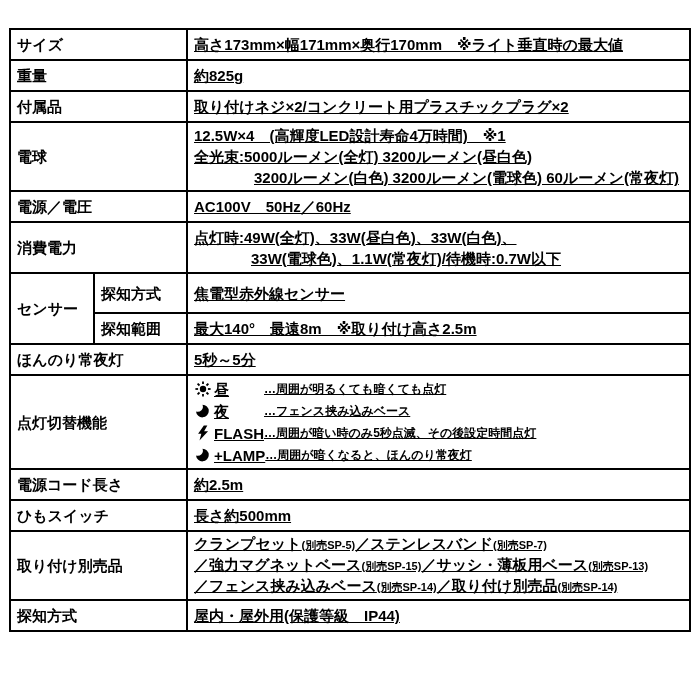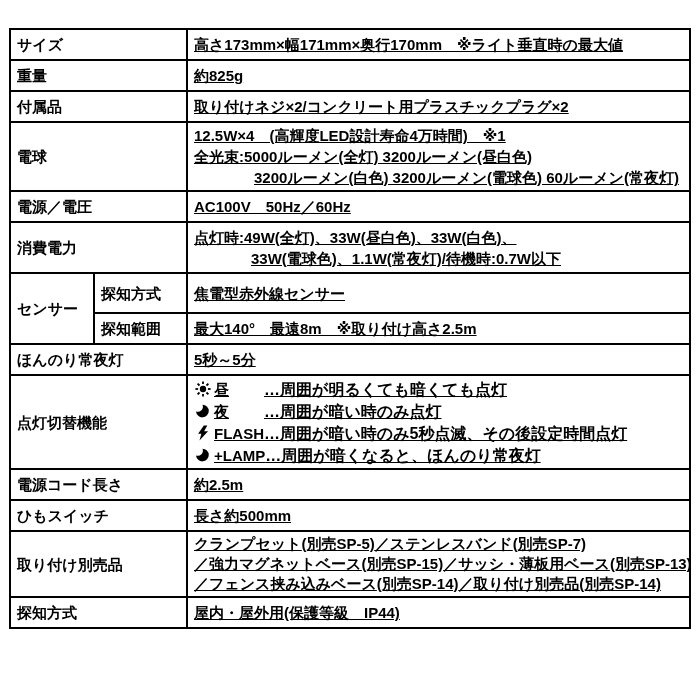--- a/index.html
+++ b/index.html
@@ -60,24 +60,24 @@
   }
   .mode-icon svg { display: block; }
   .mode-icon svg path, .mode-icon svg circle { fill: #000; }
   .mode-icon.moon svg { transform: scaleX(-1); }
   .mode-name {
     display: inline-block;
     min-width: 50px;
     font-size: 15px;
     font-weight: bold;
   }
-  .mode-desc { font-size: 16px; font-weight: bold; }
+  .mode-desc { font-size: 12px; font-weight: bold; }
   
   .mount-line { line-height: 20px; white-space: nowrap; }
-  .mount-line .small { font-size: 15px; font-weight: bold; }
+  .mount-line .small { font-size: 11px; font-weight: bold; }
   
   .footnotes {
     position: absolute;
     left: 4px; top: 617px;
     width: 690px;
     font-size: 13.5px;
     font-weight: bold;
     line-height: 18px;
     padding-left: 28px;
   }
@@ -175,21 +175,21 @@
               <span class="mode-name">昼</span>
               <span class="mode-desc">…周囲が明るくても暗くても点灯</span>
             </div>
             <div class="mode-line">
               <span class="mode-icon moon">
                 <svg width="15" height="16" viewBox="0 0 16 16">
                   <path d="M8 1.2 A6.8 6.8 0 1 0 14.9 8.6 A5.6 5.6 0 0 1 8 1.2 Z"></path>
                 </svg>
               </span>
               <span class="mode-name">夜</span>
-              <span class="mode-desc">…周囲が暗い時のみ点灯</span>
+              <span class="mode-desc">…フェンス挟み込みベース</span>
             </div>
             <div class="mode-line">
               <span class="mode-icon">
                 <svg width="12" height="16" viewBox="0 0 13 16">
                   <path d="M7.4 0 L1.2 8.8 L4.7 8.8 L2.7 16 L12 6 L7.7 6 L11.2 0 Z"></path>
                 </svg>
               </span>
               <span class="mode-name">FLASH</span>
               <span class="mode-desc">…周囲が暗い時のみ5秒点滅、その後設定時間点灯</span>
             </div>

